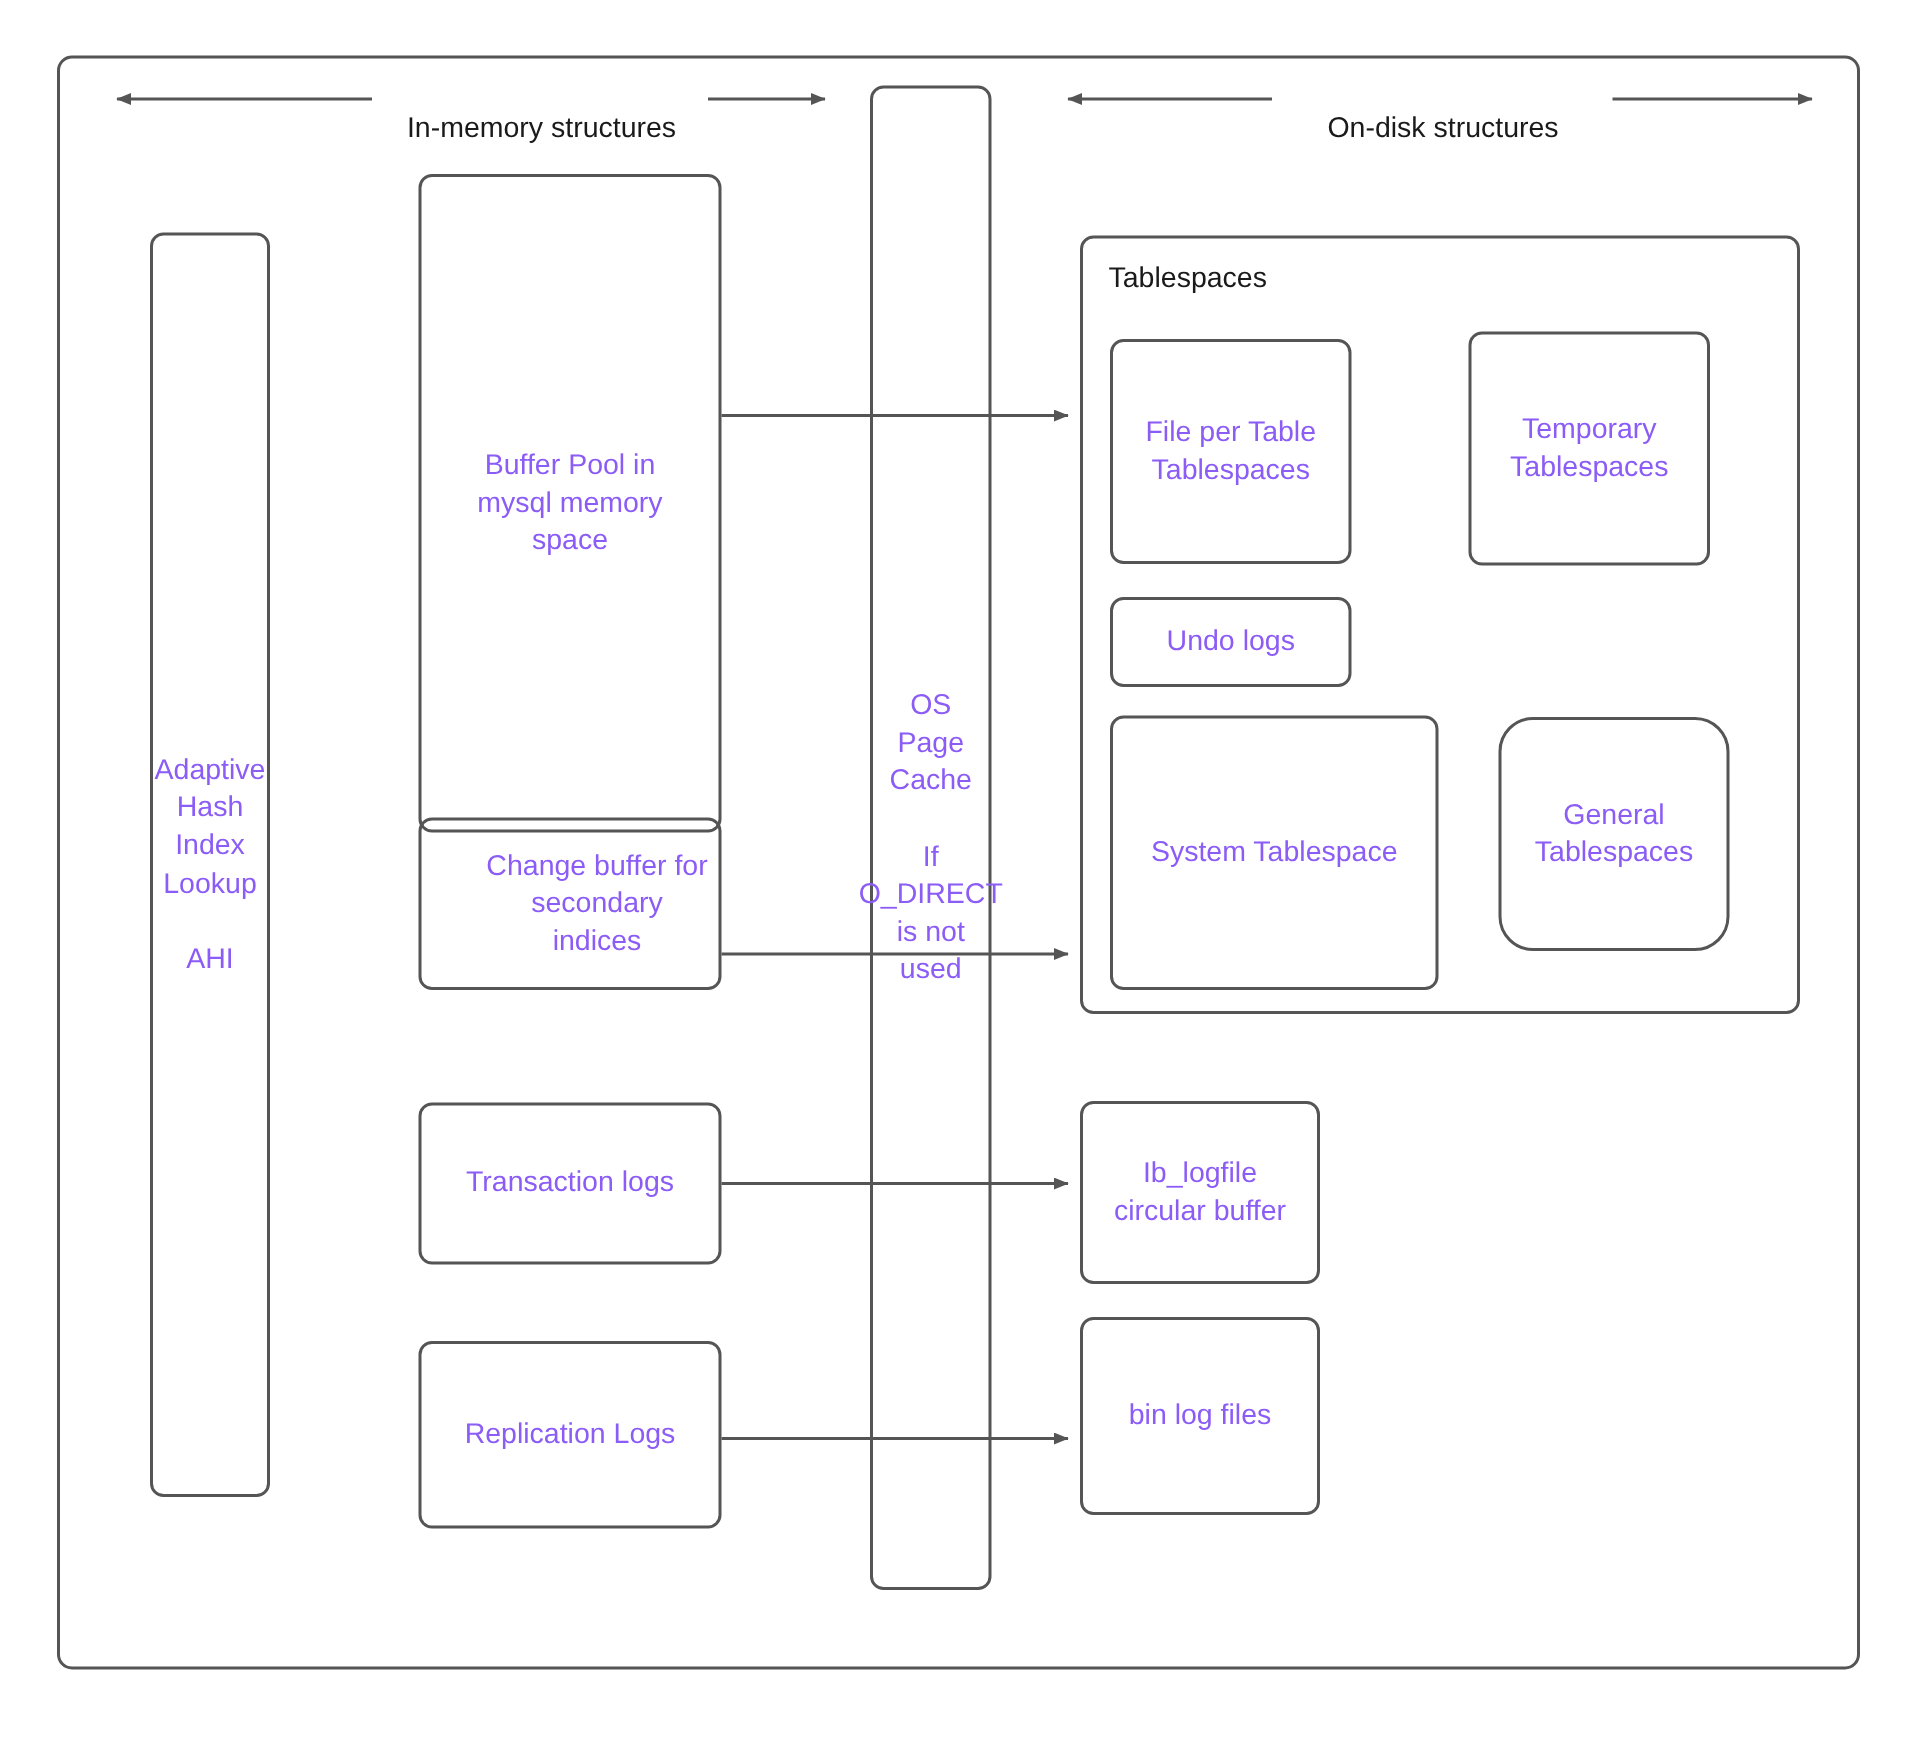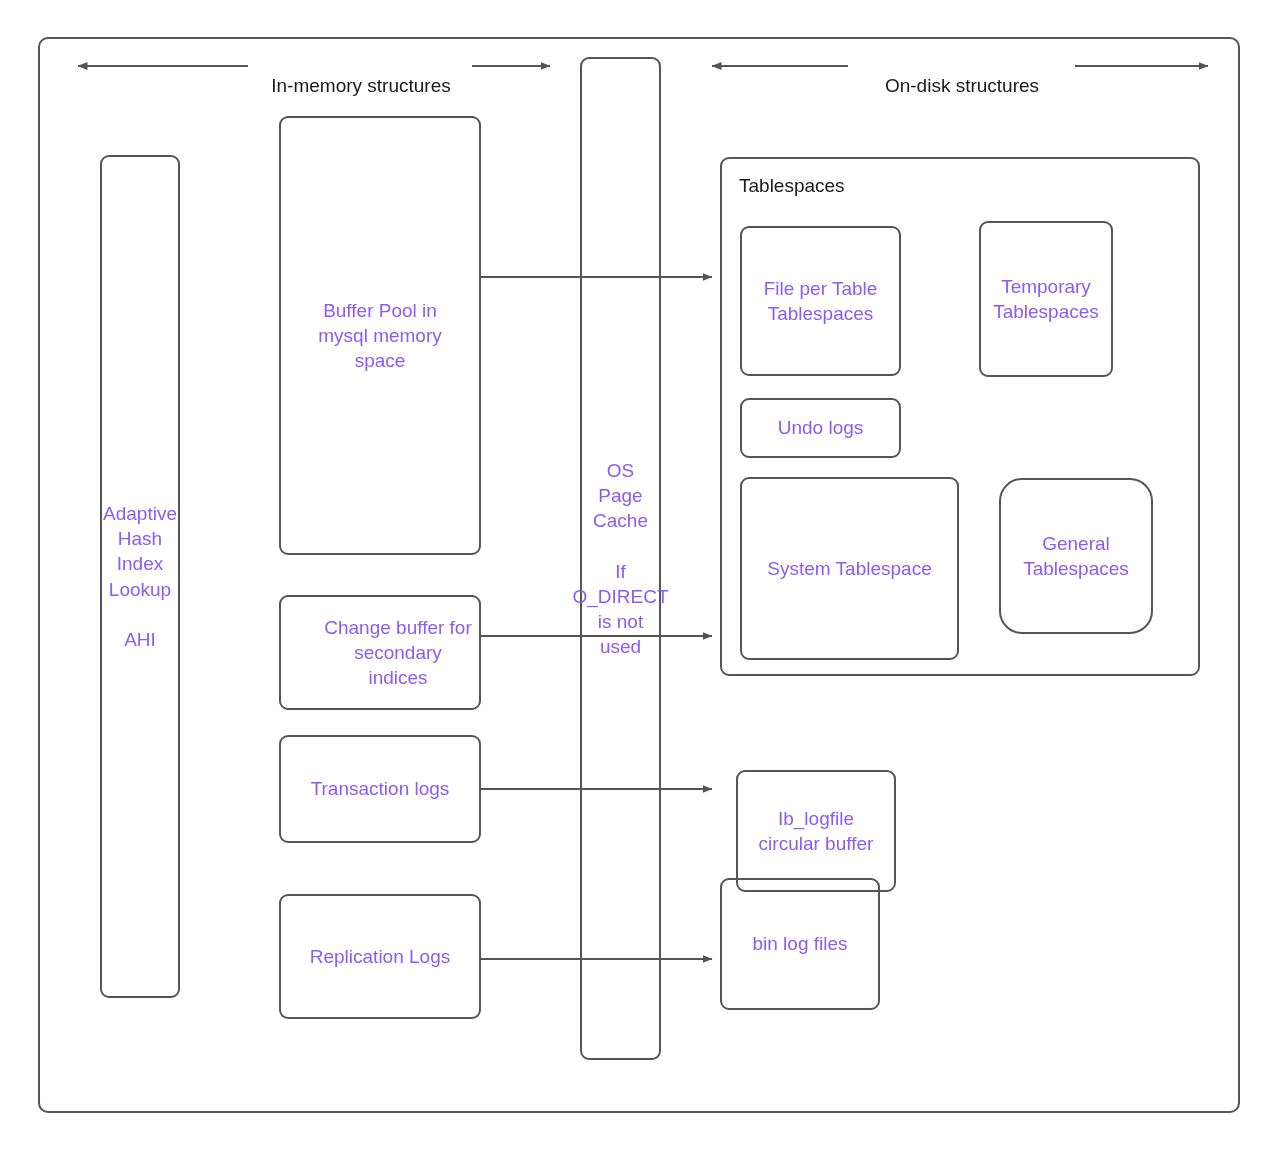--- a/index.html
+++ b/index.html
@@ -111,21 +111,21 @@
 
 AHI</span>
   </div>
 
   <div class="box" style="left:279px; top:116px; width:202px; height:439px;justify-content:center;">
     <span>Buffer Pool in
 mysql memory
 space</span>
   </div>
 
-  <div class="box" style="left:279px; top:595px; width:202px; height:115px;padding-left:36px;">
+  <div class="box" style="left:279px; top:545px; width:202px; height:115px;padding-left:36px;">
     <span>Change buffer for
 secondary
 indices</span>
   </div>
 
   <div class="box" style="left:279px; top:735px; width:202px; height:108px;">
     <span>Transaction logs</span>
   </div>
 
   <div class="box" style="left:279px; top:894px; width:202px; height:125px;">
@@ -144,39 +144,39 @@
   </div>
 
   <div class="box" style="left:720px; top:157px; width:480px; height:519px;"></div>
   <div class="container-label" style="left:739px; top:175px;">Tablespaces</div>
 
   <div class="box" style="left:740px; top:226px; width:161px; height:150px;">
     <span>File per Table
 Tablespaces</span>
   </div>
 
-  <div class="box" style="left:979px; top:221px; width:134px; height:156px;">
+  <div class="box" style="left:979px; top:221px; width:161px; height:156px;">
     <span>Temporary
 Tablespaces</span>
   </div>
 
   <div class="box" style="left:740px; top:398px; width:161px; height:60px;">
     <span>Undo logs</span>
   </div>
 
   <div class="box" style="left:740px; top:477px; width:219px; height:183px;">
     <span>System Tablespace</span>
   </div>
 
   <div class="box" style="left:999px; top:478px; width:154px; height:156px;border-radius:23px;">
     <span>General
 Tablespaces</span>
   </div>
 
-  <div class="box" style="left:736px; top:734px; width:160px; height:122px;margin-top:36px;">
+  <div class="box" style="left:720px; top:734px; width:160px; height:122px;">
     <span>Ib_logfile
 circular buffer</span>
   </div>
 
   <div class="box" style="left:720px; top:878px; width:160px; height:132px;">
     <span>bin log files</span>
   </div>
 
 </div>
 

